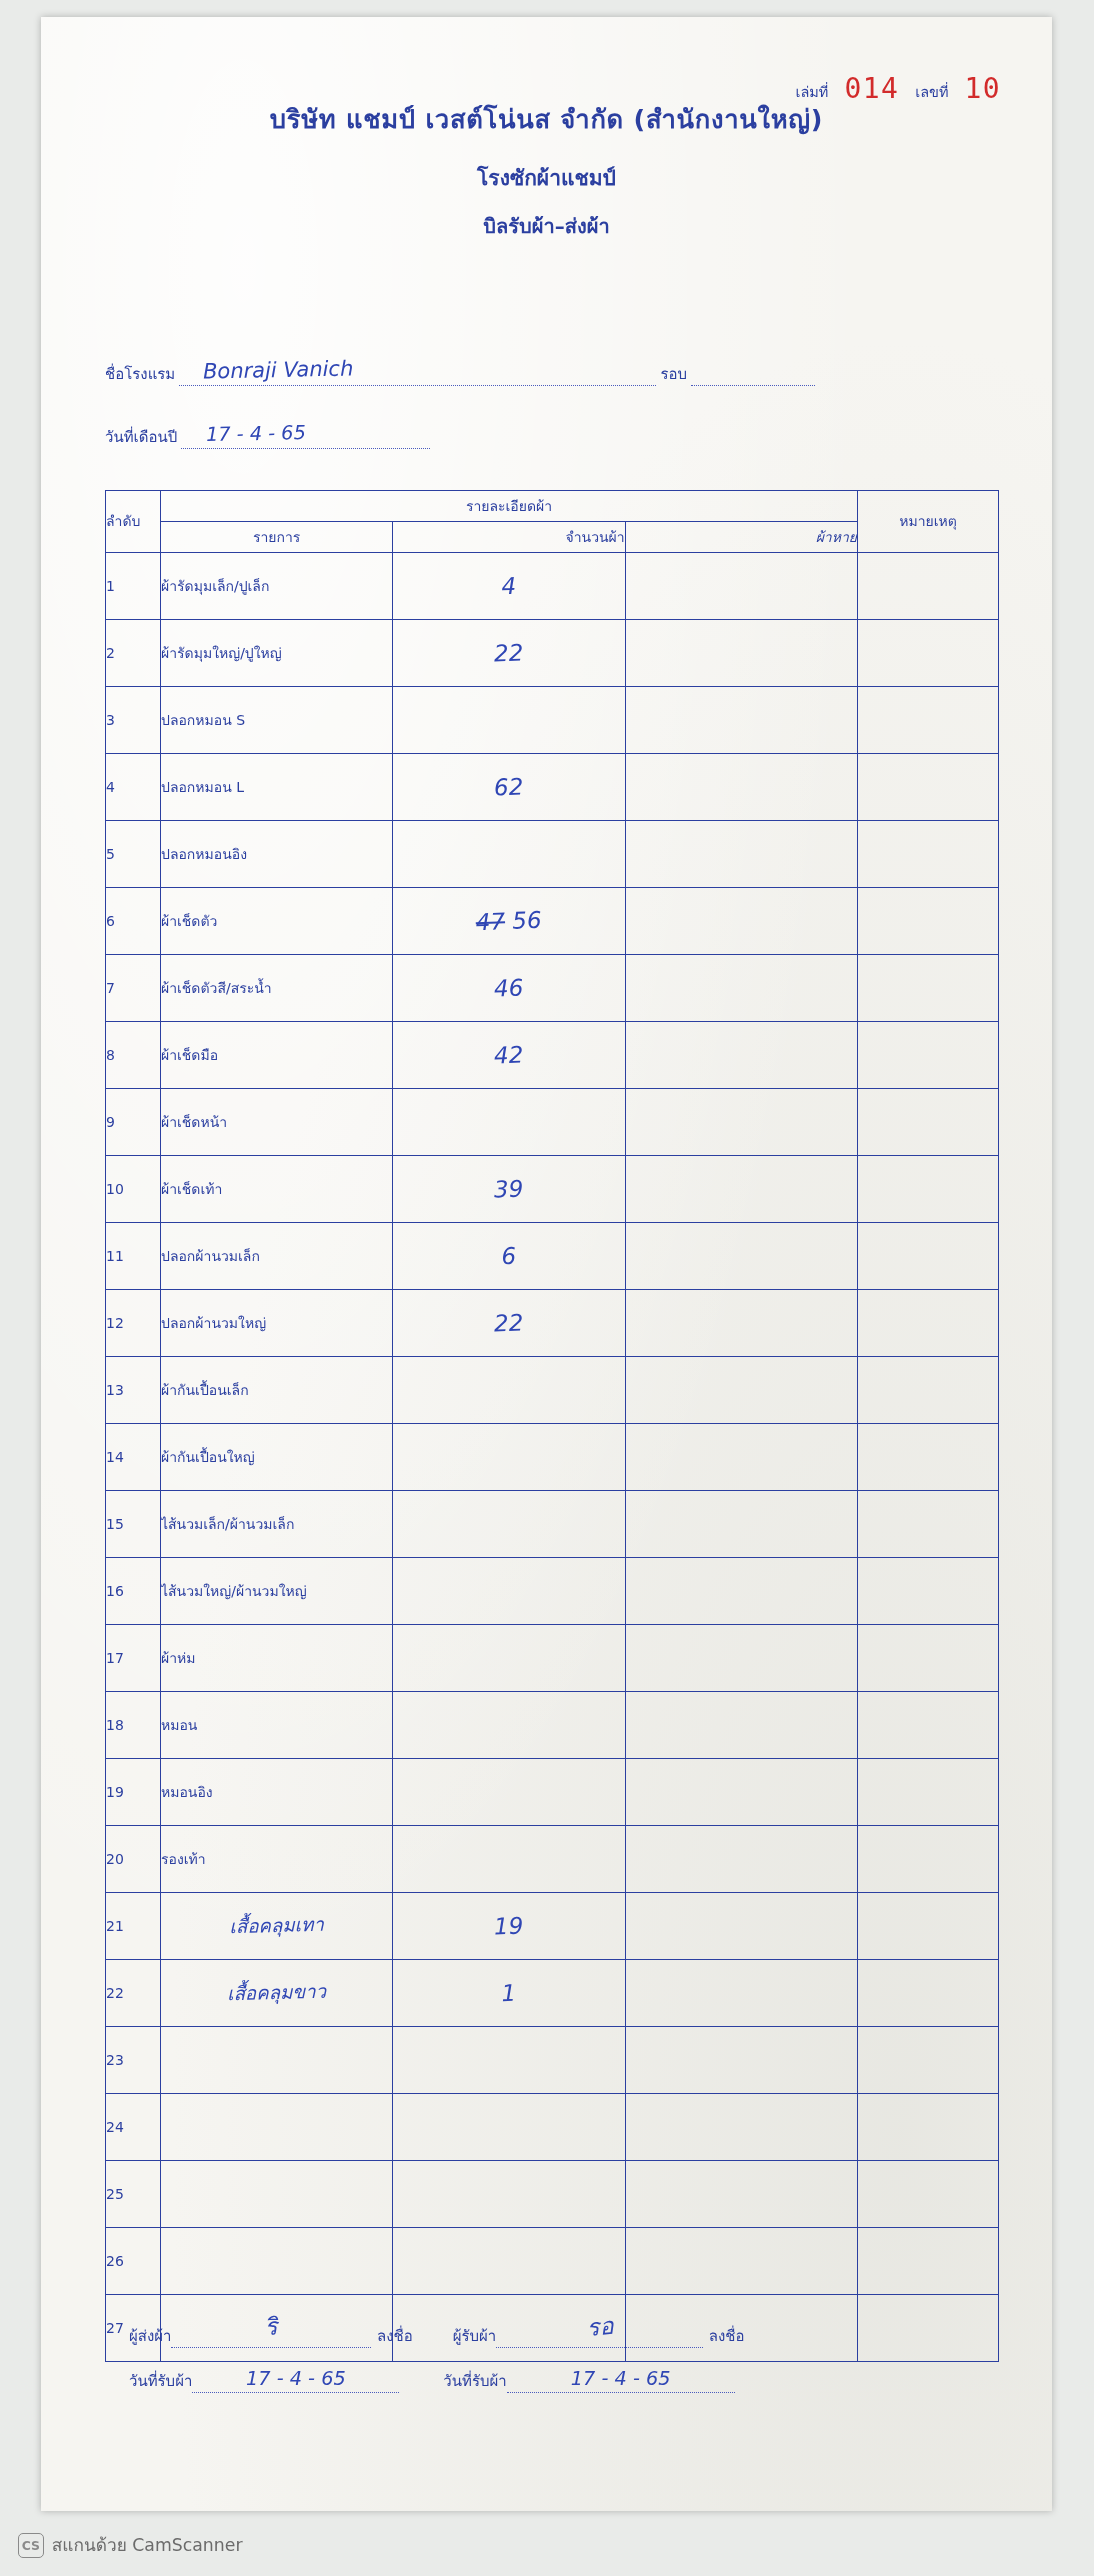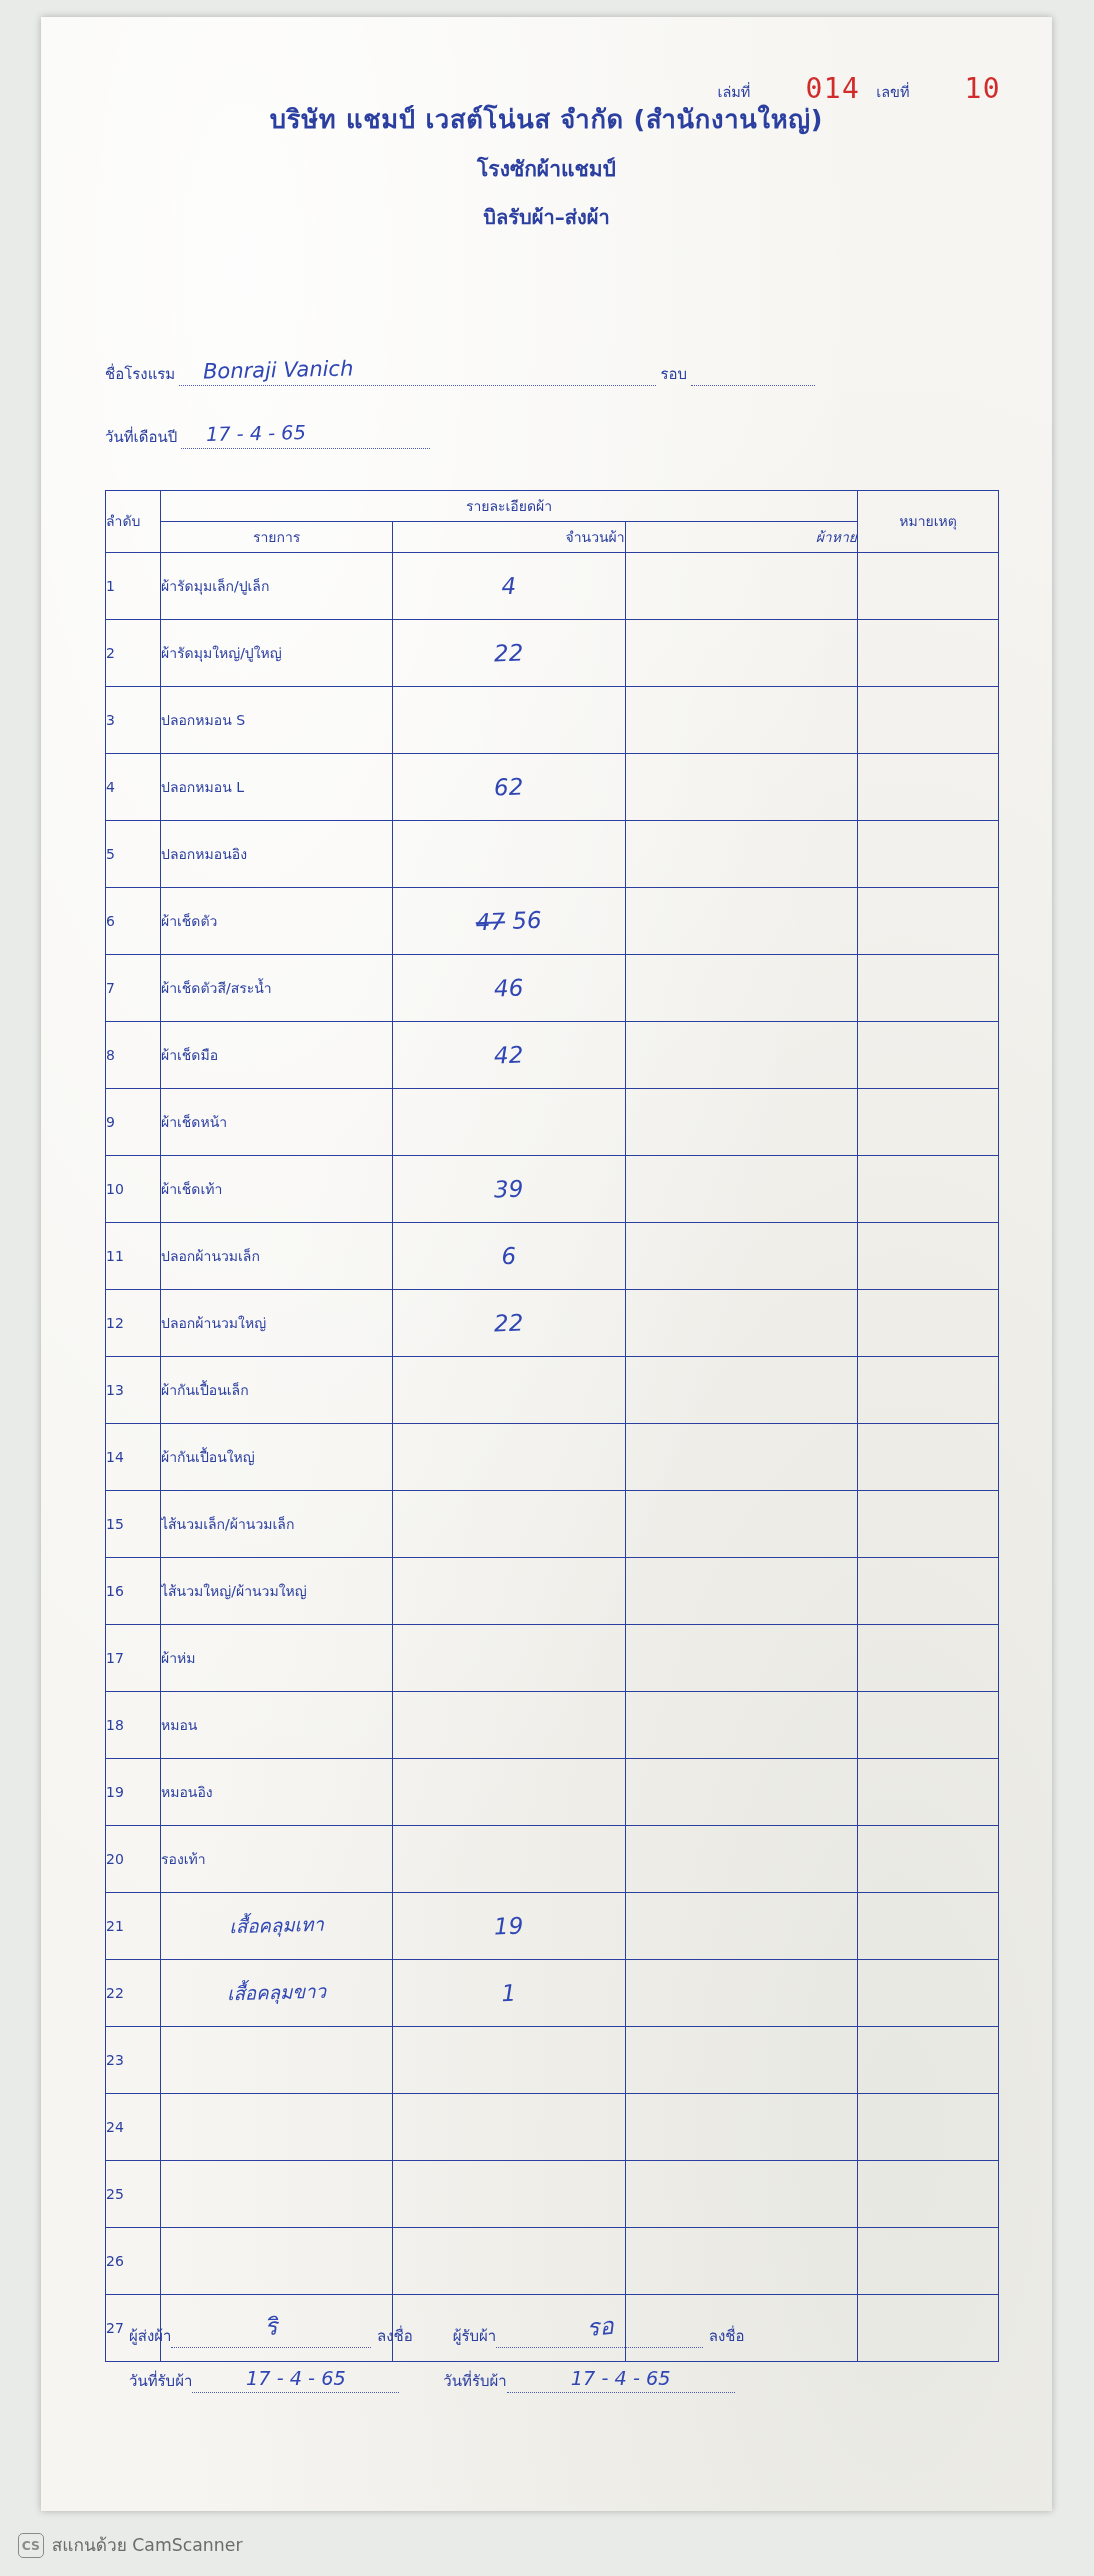--- a/index.html
+++ b/index.html
@@ -33,28 +33,28 @@
 
   
   .bookno{
     position:absolute; right:51px; top:54px;
     display:flex; align-items:baseline; gap:16px;
     color:#2b3fa0; font-size:14.5px;
   }
   .bookno .num{
     font-family:"DejaVu Sans Mono", monospace;
     font-size:28px; color:#d22b2b; letter-spacing:1.4px;
-    position:relative; top:1.4px;margin-left:39px;
+    position:relative; top:1.4px;
   }
   .title-wrap{
     position:absolute; left:0; right:0; top:82px;
     text-align:center;
   }
   .t1{font-size:25.6px;font-weight:bold;color:#2b3fa0;letter-spacing:0.7px;}
-  .t2{font-size:21px;font-weight:bold;color:#2b3fa0;margin-top:13px;}
+  .t2{font-size:21px;font-weight:bold;color:#2b3fa0;margin-top:22px;}
   .t3{font-size:20px;font-weight:bold;color:#2b3fa0;margin-top:16px;}
 
   .field-line{
     position:absolute;
     color:#2b3fa0;font-size:15px;
     display:flex;align-items:flex-end;
   }
   .dots{
     border-bottom:1.4px dotted #4a5bbd;
     height:18px;display:inline-block;

